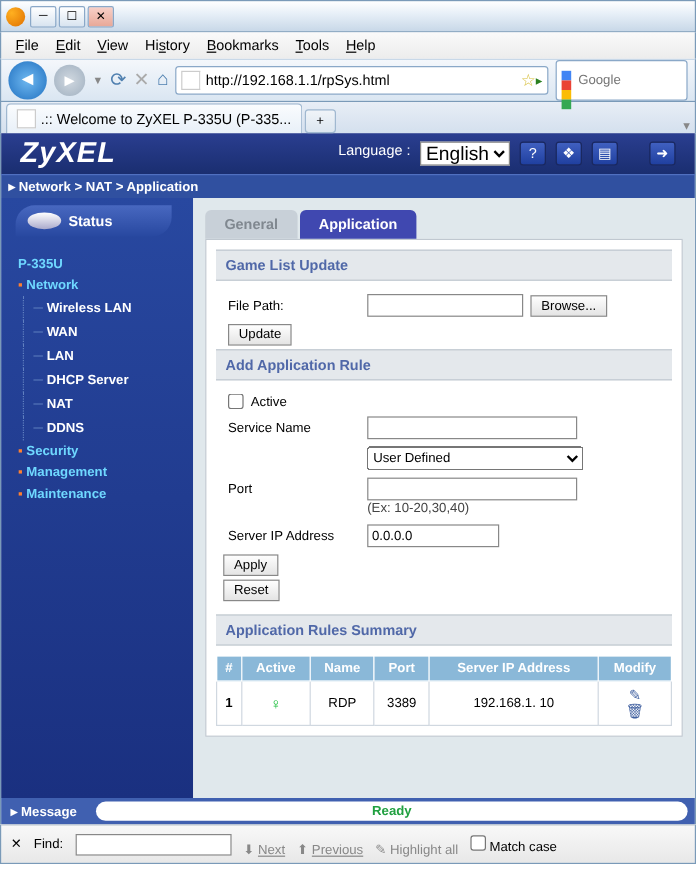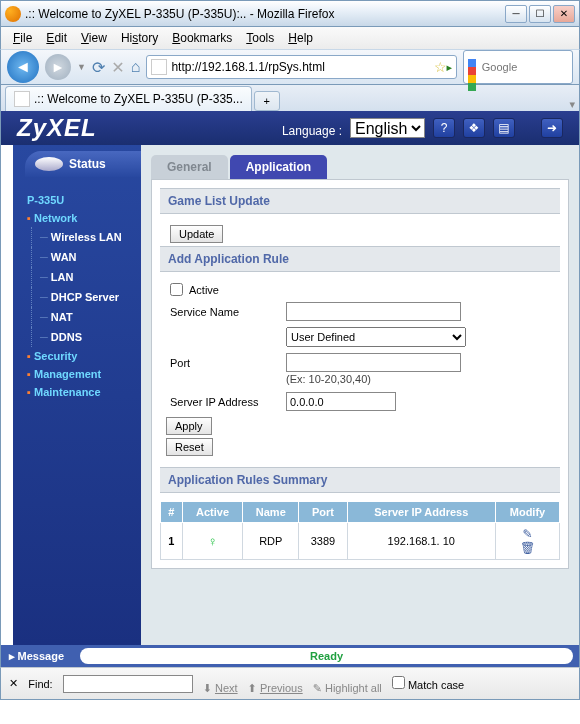--- a/index.html
+++ b/index.html
@@ -32,29 +32,29 @@
 .gicon span { width: 8px; height: 8px; }
 
 .tabbar { background: linear-gradient(#e8eef6,#d4e0ee); border-left: 1px solid #7a9ab8; border-right: 1px solid #7a9ab8; height: 26px; display: flex; align-items: end; padding: 0 4px; gap: 2px; }
 .browsertab { background: linear-gradient(#fafcfe,#e8f0f8); border: 1px solid #a0b8d0; border-bottom: none; border-radius: 4px 4px 0 0; padding: 4px 8px; display: flex; align-items: center; gap: 4px; font-size: 12px; max-width: 260px; }
 .newtab { width: 26px; height: 20px; background: linear-gradient(#f0f4f8,#dce6f0); border: 1px solid #a0b8d0; border-radius: 3px; display: flex; align-items: center; justify-content: center; cursor: pointer; }
 
 
 .page { border-left: 1px solid #7a9ab8; border-right: 1px solid #7a9ab8; }
 .header { background: linear-gradient(#2a3e90,#1a2e70); height: 34px; display: flex; align-items: center; padding: 0 16px; color: #fff; }
 .logo { font-family: Arial; font-weight: bold; font-size: 24px; font-style: italic; letter-spacing: 1px; }
-.header-right { margin-left: auto; display: flex; align-items: flex-end; gap: 8px; font-size: 12px; }
+.header-right { margin-left: auto; display: flex; align-items: flex-start; gap: 8px; font-size: 12px; }
 .langsel { background: #fff; color: #000; font-size: 16px; height: 20px; border: 1px solid #888; }
 .hbtn { width: 22px; height: 20px; background: linear-gradient(#4060c0,#2040a0); border: 1px solid #1a2860; border-radius: 3px; color: #fff; display: flex; align-items: center; justify-content: center; font-size: 12px; cursor: pointer; }
 
 .breadcrumb { background: #3050a0; color: #fff; font-size: 11px; font-weight: bold; padding: 3px 6px; border-top: 1px solid #5070c0; }
 .breadcrumb::before { content: "▸ "; }
 
 .body { display: flex; }
-.sidebar { width: 128px; background: linear-gradient(180deg,#2848a0,#1a3080); color: #fff; padding: 0 0 20px 0; font-size: 11px; min-height: 500px; margin-left: 12px; }
+.sidebar { width: 160px; background: linear-gradient(180deg,#2848a0,#1a3080); color: #fff; padding: 0 0 20px 0; font-size: 11px; min-height: 500px; }
 .status-badge { background: linear-gradient(#4868c0,#2848a0); border-radius: 16px 0 16px 0; margin: 6px 0 14px 12px; padding: 6px 10px; display: flex; align-items: center; gap: 6px; font-weight: bold; font-size: 12px; width: 130px; cursor: pointer; }
 .router-icon { width: 28px; height: 14px; background: linear-gradient(#fff,#aac); border-radius: 50%; }
 .tree { padding-left: 14px; }
 .tree .root { color: #6fd8ff; font-weight: bold; padding: 3px 0; cursor: pointer; }
 .tree .section { color: #6fd8ff; font-weight: bold; padding: 3px 0; cursor: pointer; }
 .tree .section::before { content: "▪ "; color: #ff8030; }
 .tree .leaf { color: #fff; font-weight: bold; padding: 4px 0 4px 18px; border-left: 1px dotted #6080c0; margin-left: 4px; cursor: pointer; }
 .tree .leaf::before { content: "─ "; color: #6080c0; margin-left: -10px; }
 
 .content { flex: 1; background: #e0e8ec; padding: 10px 10px 0 10px; }
@@ -84,21 +84,20 @@
 
 .findbar { background: linear-gradient(#f8f8f8,#e8e8e8); border: 1px solid #7a9ab8; border-top: 1px solid #c0c8d0; padding: 4px 8px; display: flex; align-items: center; gap: 10px; font-size: 11px; }
 .findbar input[type=text] { border: 1px solid #888; height: 18px; width: 130px; }
 .findbtn { color: #888; cursor: pointer; margin-top: 10px; }
 </style>
 </head>
 <body>
 
 <div class="titlebar">
   <div class="titlebar-icon"></div>
-  <div class="titlebar-text">.:: Welcome to ZyXEL P-335U (P-335U):.. - Mozilla Firefox</div>
   <div class="winbtns">
     <div class="winbtn">─</div>
     <div class="winbtn">☐</div>
     <div class="winbtn close">✕</div>
   </div>
 </div>
 
 <div class="menubar">
   <span><u>F</u>ile</span>
   <span><u>E</u>dit</span>
@@ -151,20 +150,23 @@
         <option>English</option>
       </select>
       <div class="hbtn">?</div>
       <div class="hbtn">❖</div>
       <div class="hbtn">▤</div>
       <div style="width:10px"></div>
       <div class="hbtn">➜</div>
     </div>
   </div>
 
+  <div class="breadcrumb">
+    <span>Network &gt; NAT &gt; Application</span>
+  </div>
 
   <div class="body">
     <div class="sidebar">
       <div class="status-badge">
         <div class="router-icon"></div>
         <span>Status</span>
       </div>
       <div class="tree">
         <div class="root">P-335U</div>
         <div class="section">Network</div>
@@ -180,20 +182,25 @@
       </div>
     </div>
 
     <div class="content">
       <div class="tabs">
         <div class="tab inactive">General</div>
         <div class="tab active">Application</div>
       </div>
       <div class="panel">
         <div class="section-hdr">Game List Update</div>
+        <div class="form-row">
+          <label>File Path:</label>
+          <input type="text" style="width: 130px;" value="">
+          <button class="btn">Browse...</button>
+        </div>
         <div class="form-row">
           <button class="btn" style="margin-left:0">Update</button>
         </div>
 
         <div class="section-hdr">Add Application Rule</div>
         <div class="form-row">
           <input type="checkbox" style="">
           <span>Active</span>
         </div>
         <div class="form-row">

